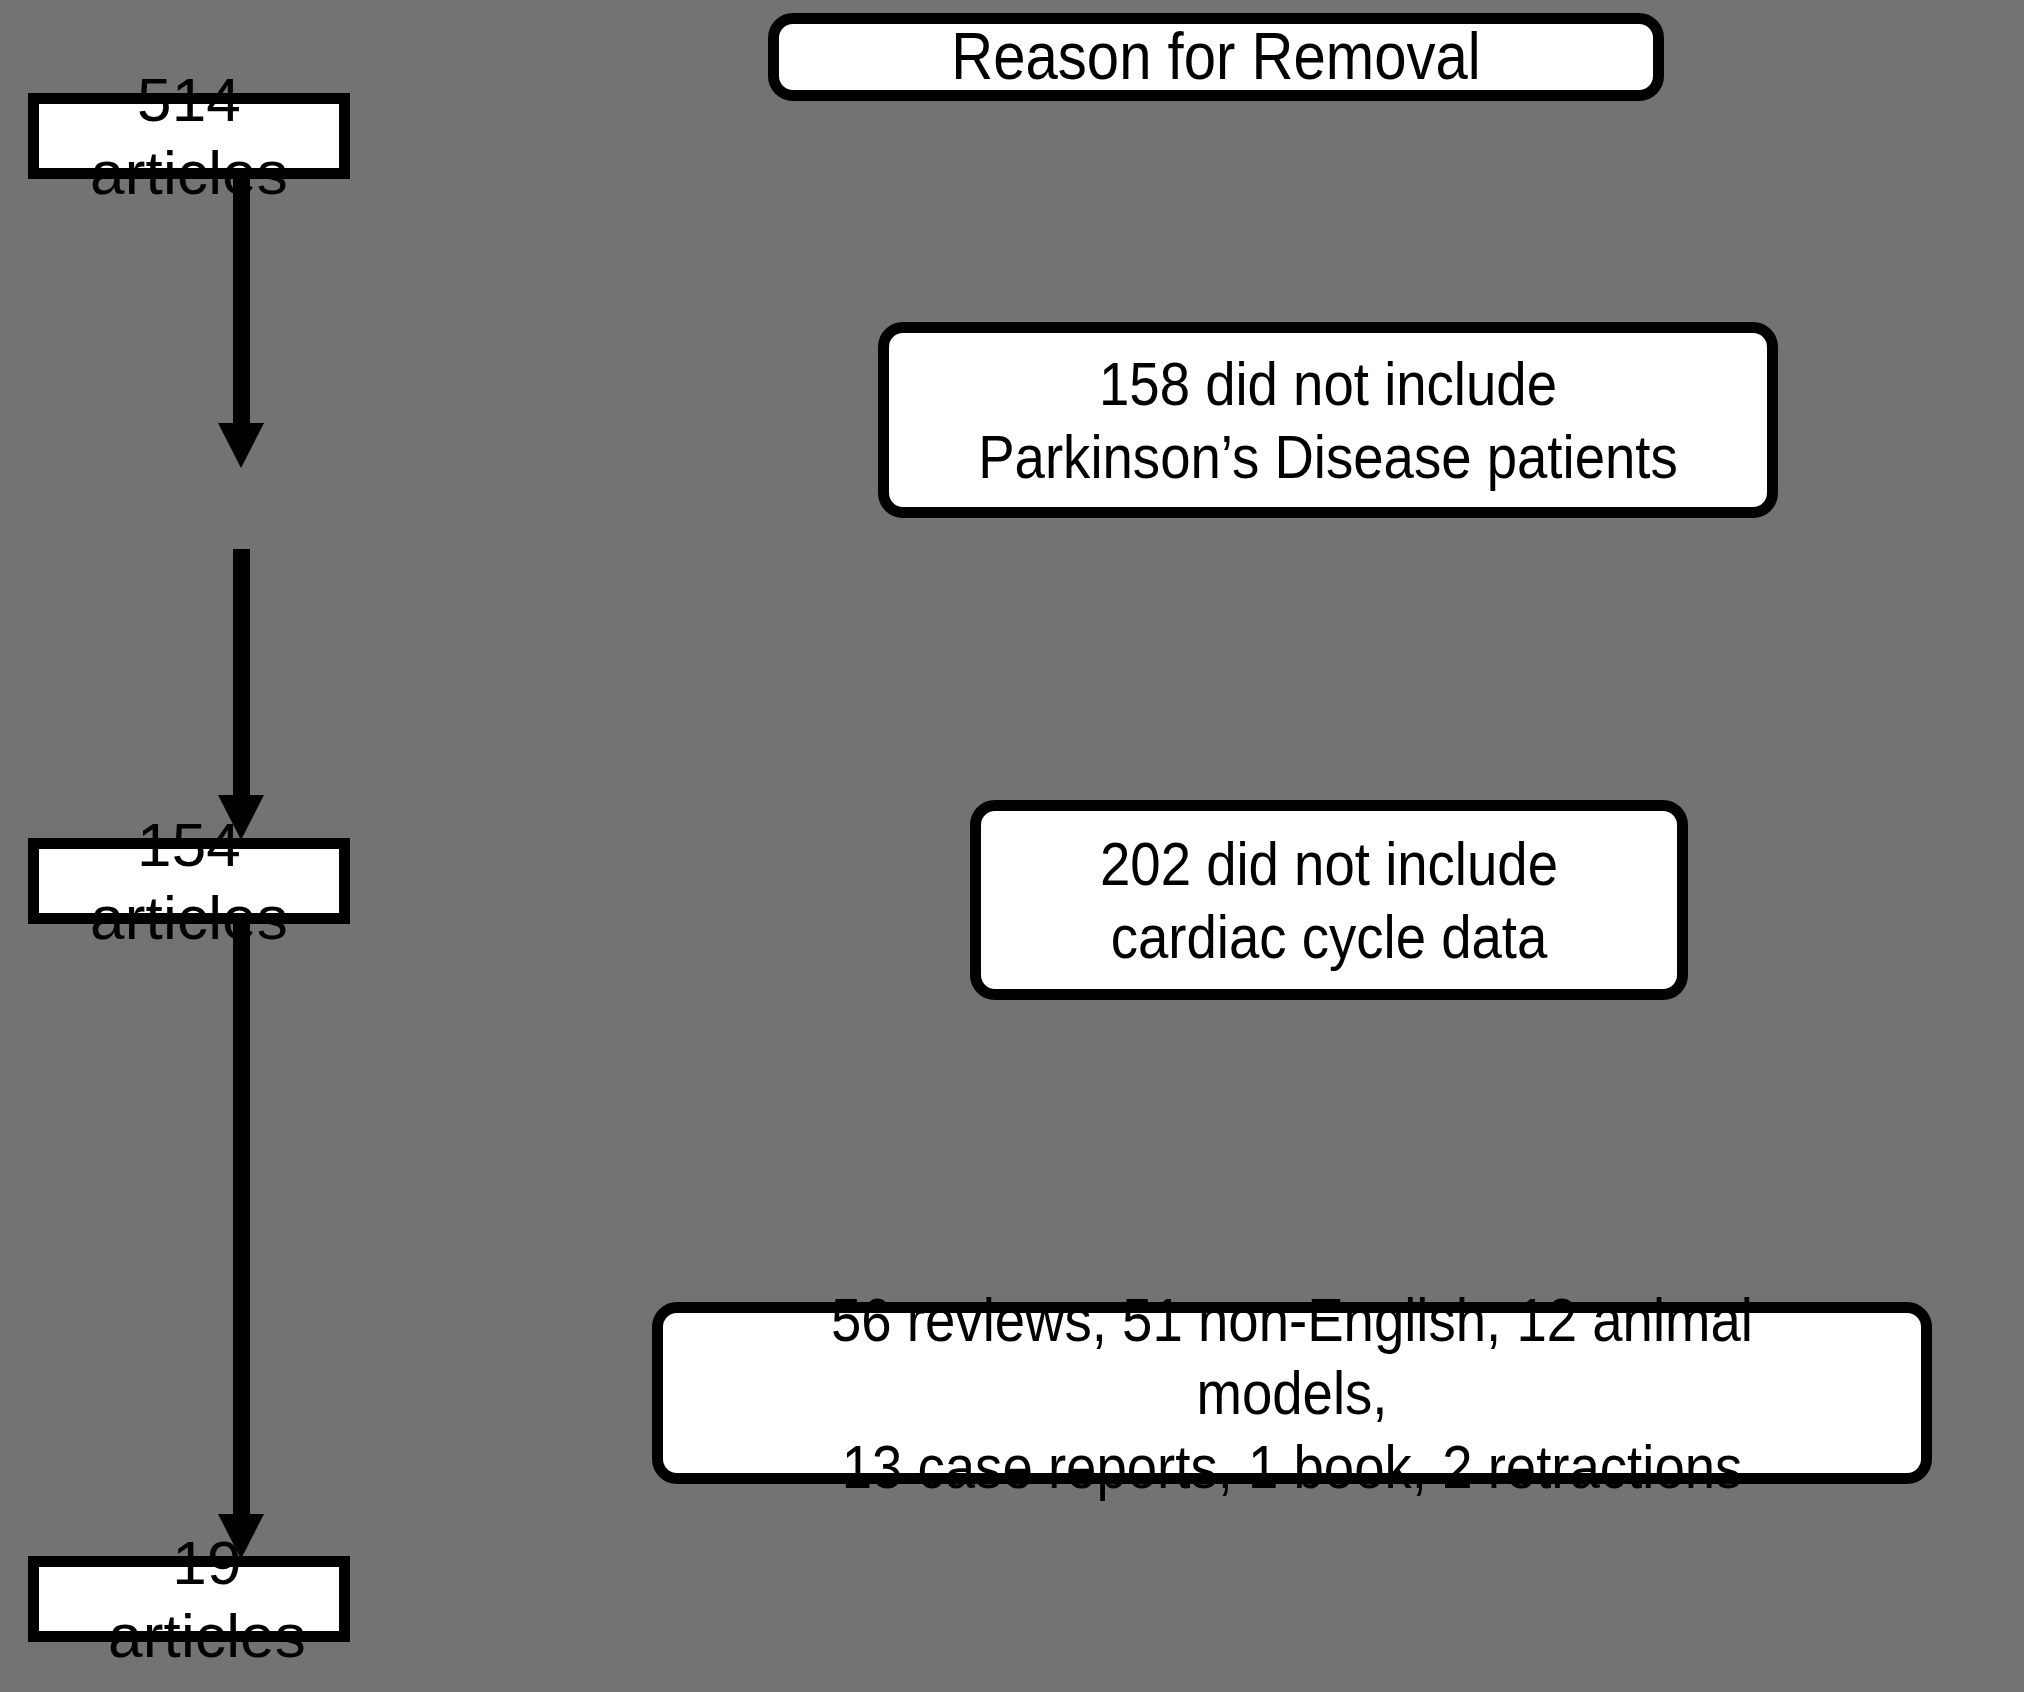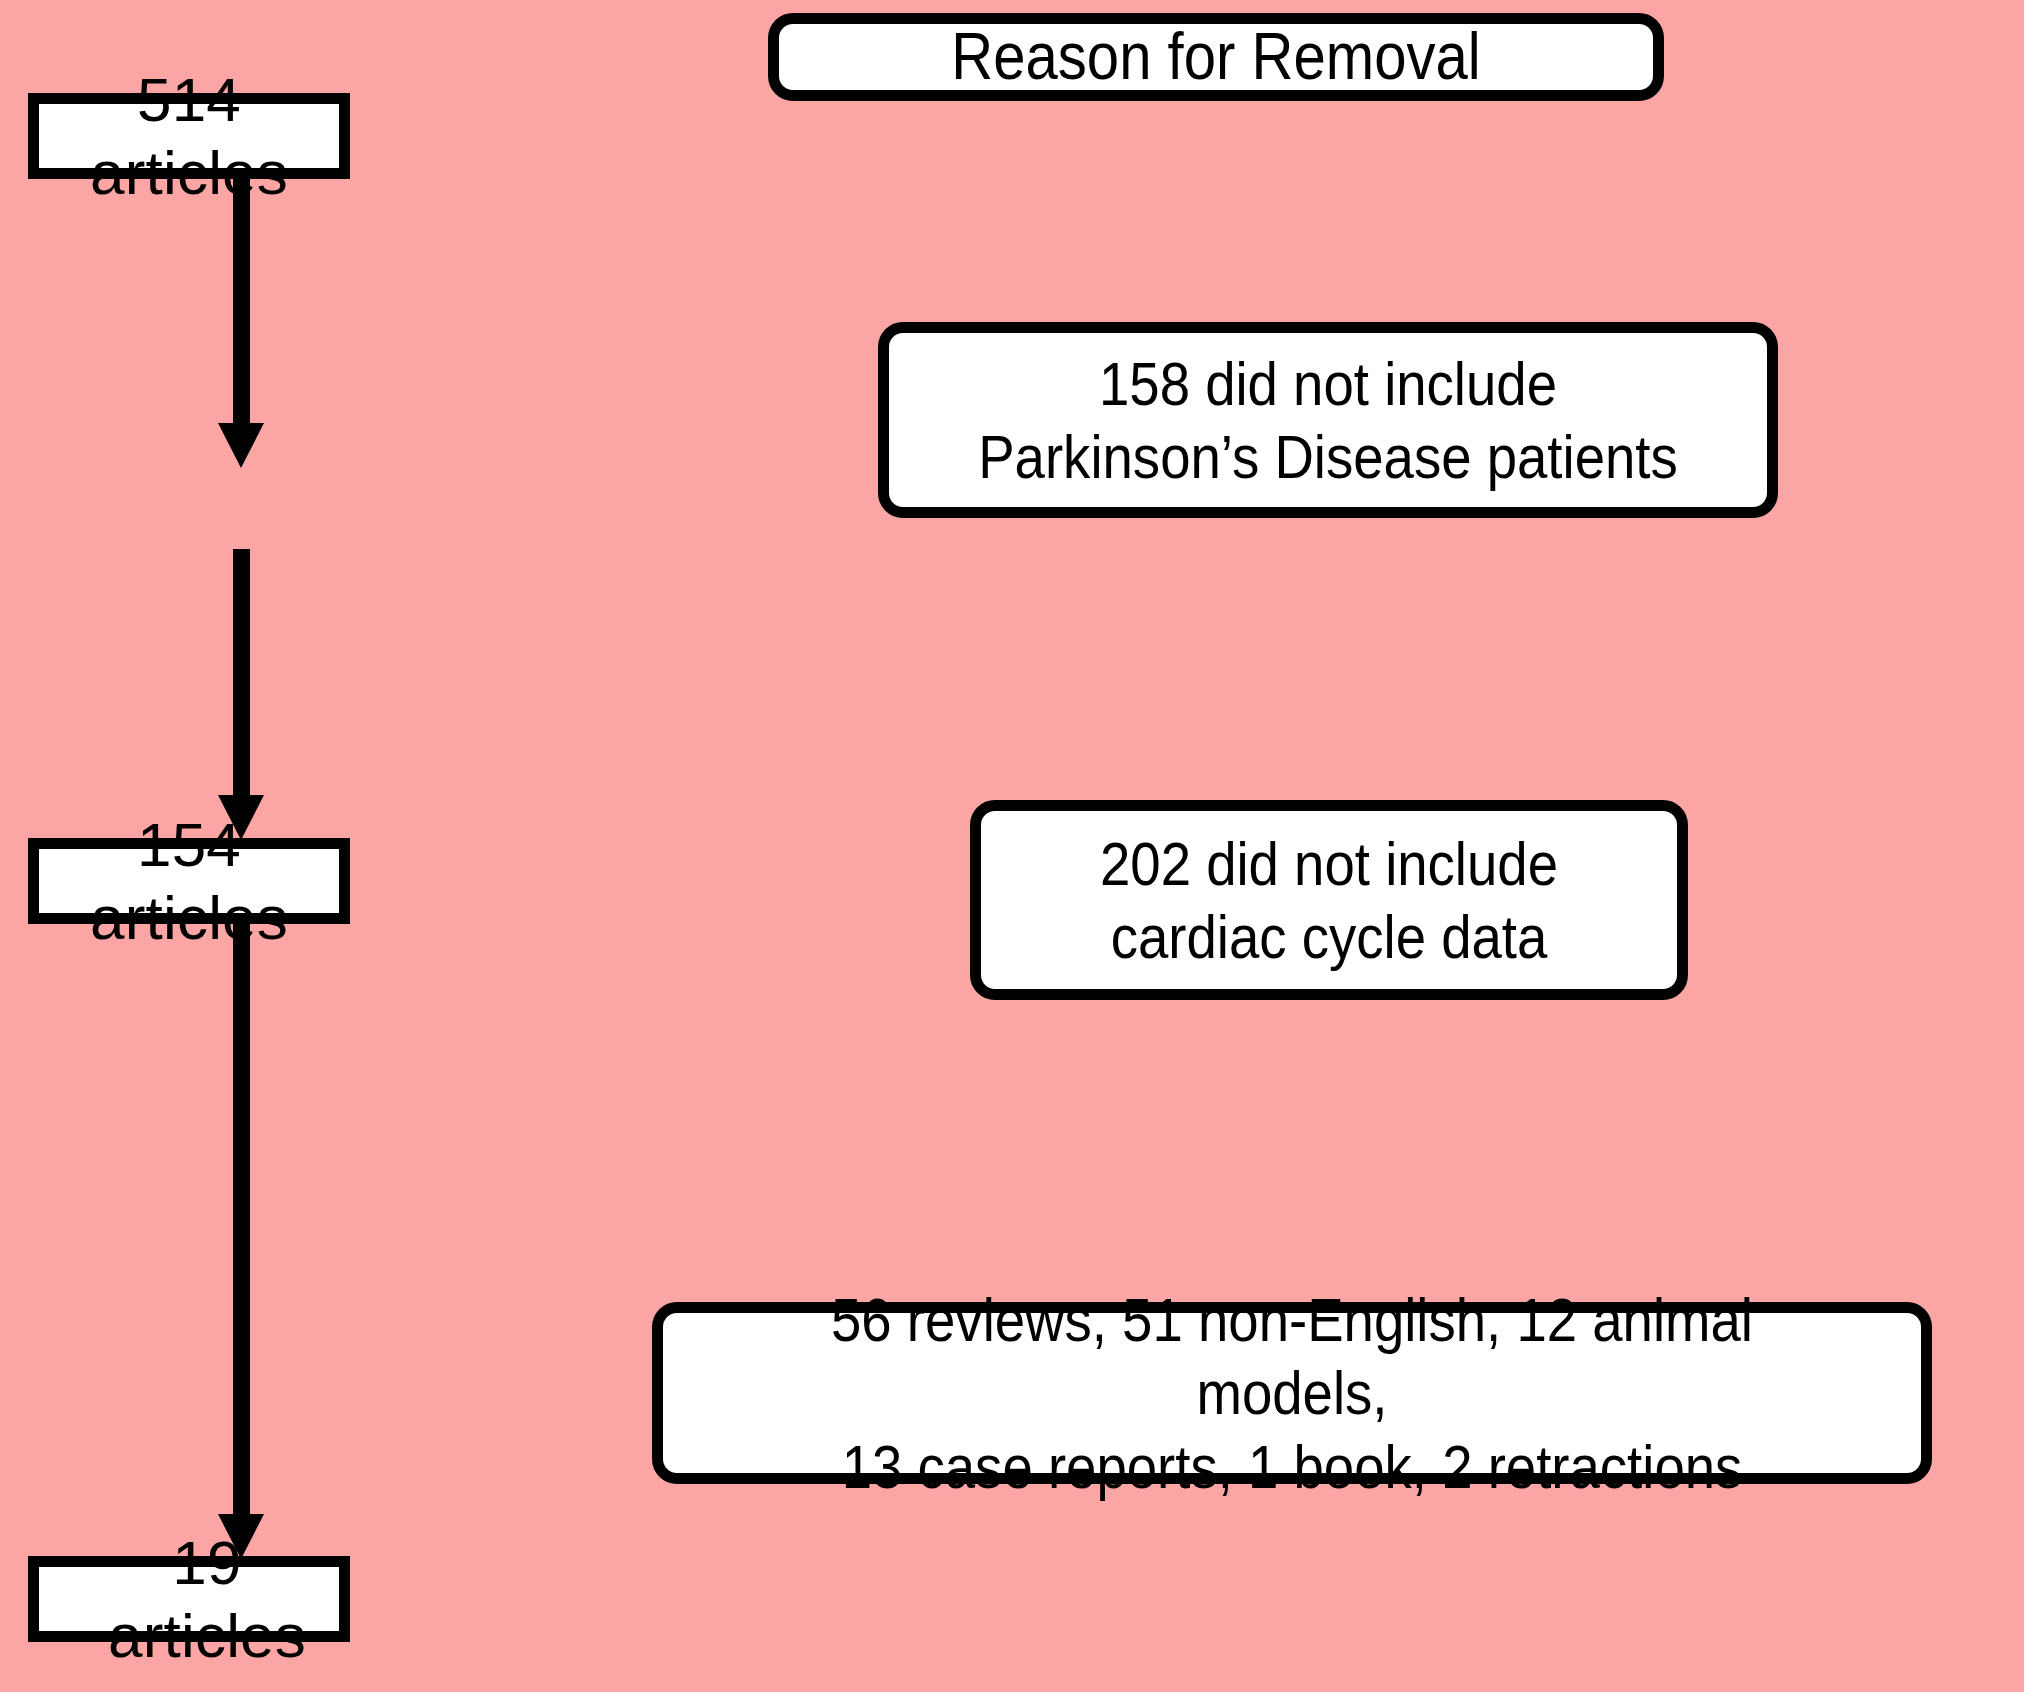--- a/index.html
+++ b/index.html
@@ -9,21 +9,21 @@
     background: #ffffff;
   }
   body {
     font-family: "Liberation Sans", sans-serif;
     color: #000000;
   }
   #stage {
     position: relative;
     width: 2024px;
     height: 1692px;
-    background: #fca5a5;
+    background: #737373;
     overflow: hidden;
   }
 
   
   .flow-box {
     position: absolute;
     box-sizing: border-box;
     background: #ffffff;
     border: 11px solid #000000;
     display: flex;

